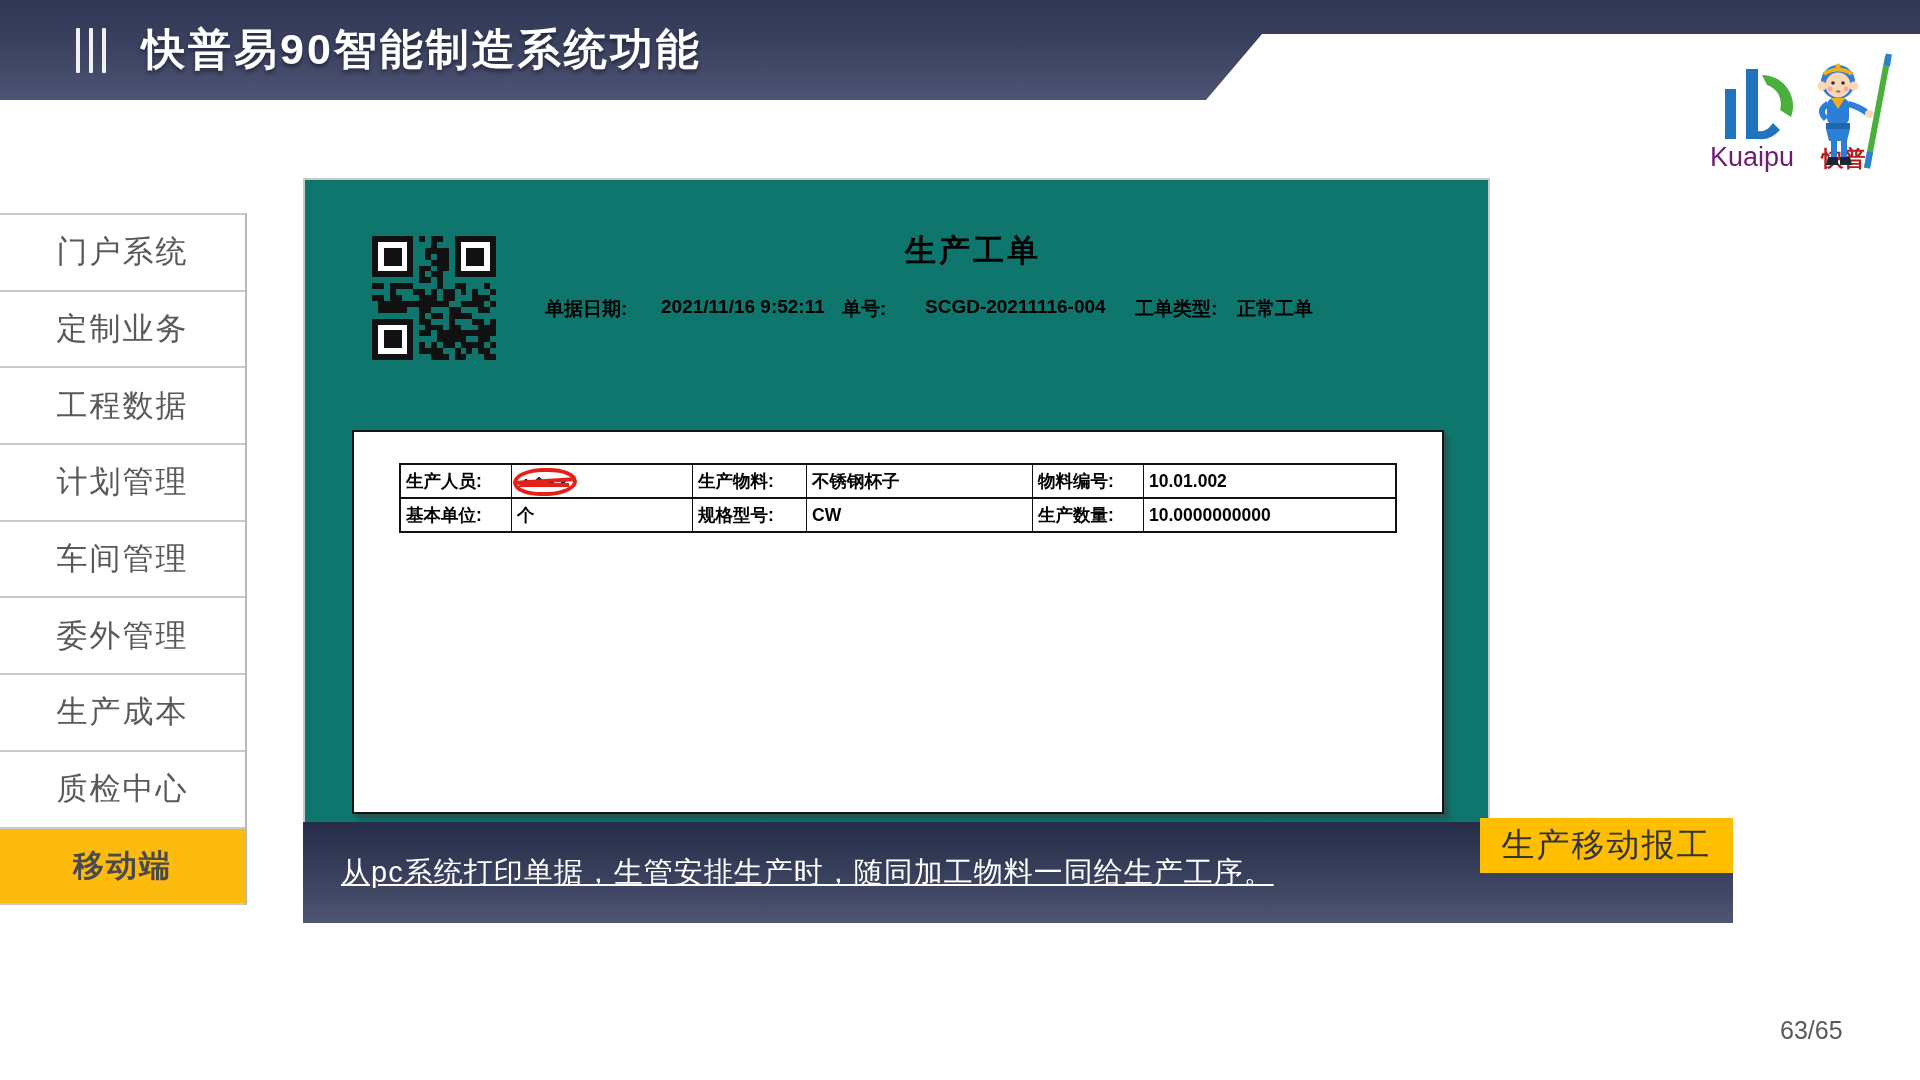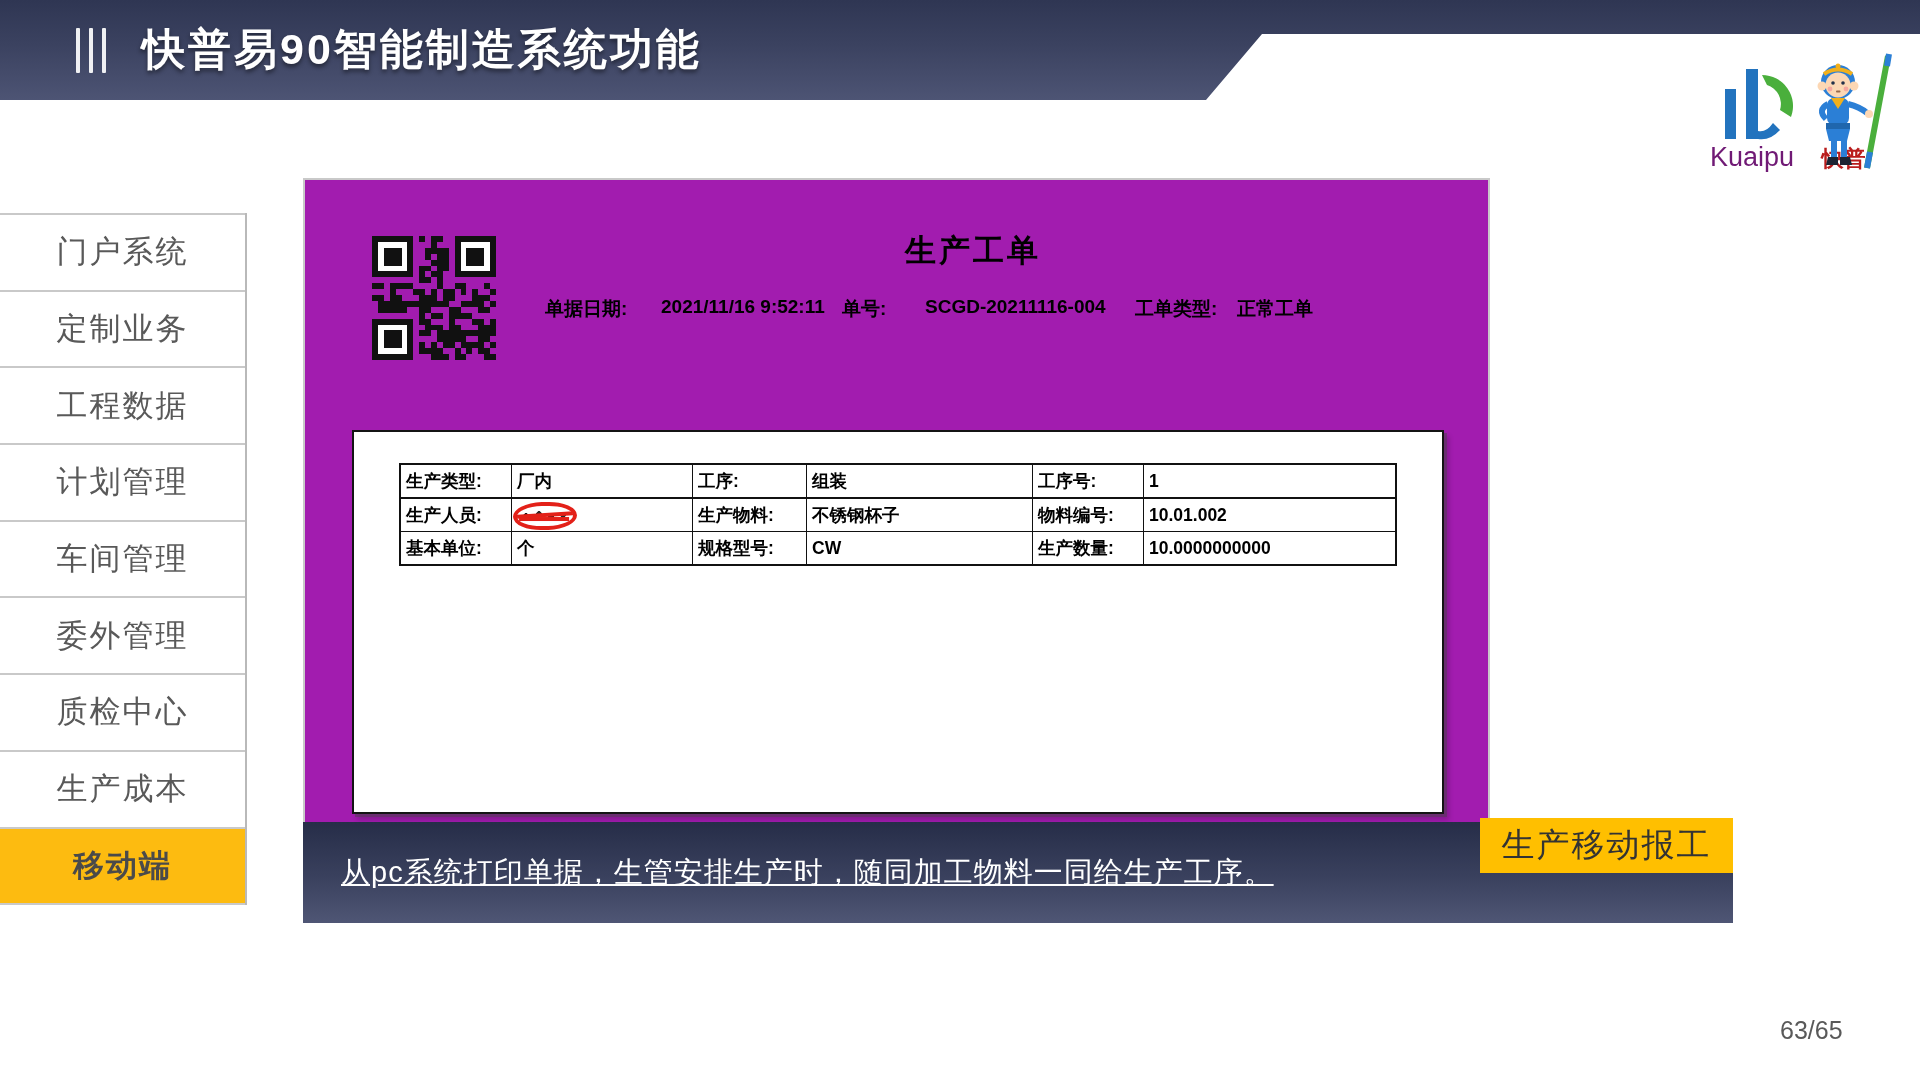--- a/index.html
+++ b/index.html
@@ -27,21 +27,21 @@
 
   
   .sidebar{position:absolute;left:0;top:185px;width:247px;border-right:2px solid #b9b9b9;box-sizing:border-box;margin-top:28px;}
   .side-item{height:74.7px;display:flex;align-items:center;justify-content:center;
              border-top:2px solid #c9c9c9;font-size:31px;color:#595959;letter-spacing:2px;cursor:pointer;}
   .side-item:last-child{border-bottom:2px solid #c9c9c9;}
   .side-item.active{background:#fdbb10;font-weight:bold;color:#4a4a4a;}
 
   
   .panel{position:absolute;left:303px;top:178px;width:1187px;height:646px;
-         border:2px solid #c9c9c9;background:#a21caf;box-sizing:border-box;}
+         border:2px solid #c9c9c9;background:#0f766e;box-sizing:border-box;}
   .qr{position:absolute;left:67px;top:56px;width:124px;height:124px;}
   .doc-title{position:absolute;left:600px;top:50px;font-size:31px;font-weight:bold;color:#000;
              letter-spacing:3px;white-space:nowrap;}
   .meta span{position:absolute;top:116px;font-size:19px;font-weight:bold;color:#000;white-space:nowrap;}
   .m0{left:240px;text-align:right;} .m1{left:356px;} .m2{left:537px;} .m3{left:620px;} .m4{left:830px;} .m5{left:932px;}
 
   .inner{position:absolute;left:47px;top:250px;width:1092px;height:384px;background:#fff;
          border:2px solid #141414;box-sizing:border-box;
          box-shadow:3px 3px 0 rgba(70,70,70,.45),5px 6px 5px rgba(0,0,0,.18);}
   table.wo{position:absolute;left:45px;top:31px;border-collapse:collapse;table-layout:fixed;
@@ -128,22 +128,22 @@
     </svg>
   </div>
 
   <div class="sidebar">
     <div class="side-item">门户系统</div>
     <div class="side-item">定制业务</div>
     <div class="side-item">工程数据</div>
     <div class="side-item">计划管理</div>
     <div class="side-item">车间管理</div>
     <div class="side-item">委外管理</div>
+    <div class="side-item">生产成本</div>
     <div class="side-item">质检中心</div>
-    <div class="side-item">生产成本</div>
     <div class="side-item active">移动端</div>
   </div>
 
   <div class="panel">
     <svg class="qr" viewBox="0 0 21 21" shape-rendering="crispEdges">
         <rect x="8" y="0" width="1" height="1" fill="#111"></rect>
         <rect x="10" y="0" width="1" height="1" fill="#111"></rect>
         <rect x="11" y="0" width="1" height="1" fill="#111"></rect>
         <rect x="10" y="1" width="1" height="1" fill="#111"></rect>
         <rect x="9" y="2" width="1" height="1" fill="#111"></rect>
@@ -305,28 +305,20 @@
       <span class="m1">2021/11/16 9:52:11</span>
       <span class="m2">单号:</span>
       <span class="m3">SCGD-20211116-004</span>
       <span class="m4">工单类型:</span>
       <span class="m5">正常工单</span>
     </div>
 
     <div class="inner">
       <table class="wo">
         <tbody>
-            <tr>
-          <td class="cw0">生产类型:</td>
-          <td class="cw1">厂内</td>
-          <td class="cw2">工序:</td>
-          <td class="cw3">组装</td>
-          <td class="cw4">工序号:</td>
-          <td class="cw5">1</td>
-        </tr>
         <tr>
           <td class="cw0">生产人员:</td>
           <td class="cw1">
             <span class="redact"><span class="scrib"></span></span>
           </td>
           <td class="cw2">生产物料:</td>
           <td class="cw3">不锈钢杯子</td>
           <td class="cw4">物料编号:</td>
           <td class="cw5">10.01.002</td>
         </tr>

